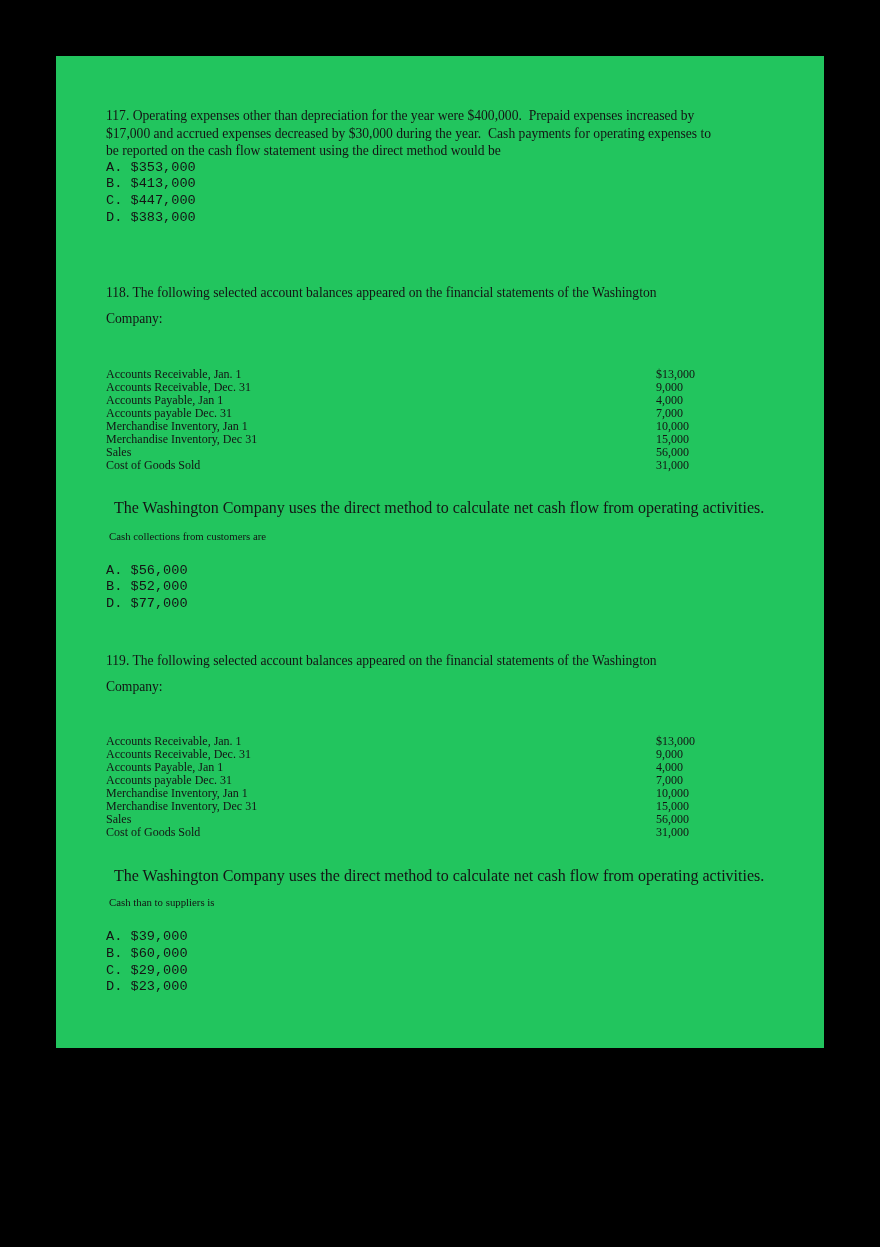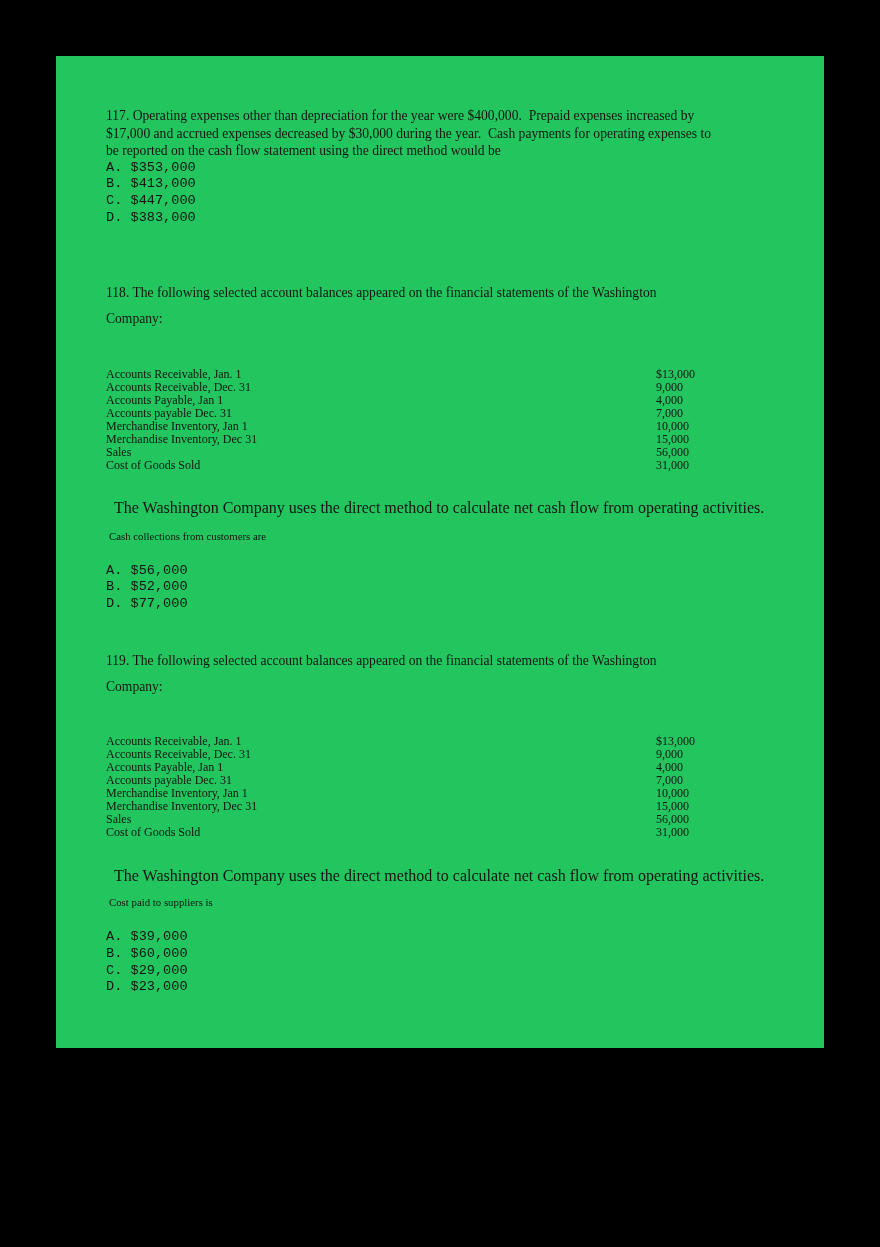--- a/index.html
+++ b/index.html
@@ -159,21 +159,21 @@
 
           <div class="acct-row">
             <span class="acct-label">Sales</span><span class="acct-value">56,000</span>
           </div>
 
           <div class="acct-row">
             <span class="acct-label">Cost of Goods Sold</span><span class="acct-value">31,000</span>
           </div>
         </div>
       <div class="note mt-note119">The Washington Company uses the direct method to calculate net cash flow from operating activities.</div>
-      <div class="prompt mt-prompt119">Cost paid to suppliers is</div>
+      <div class="prompt mt-prompt119">Cash than to suppliers is</div>
       <div class="options mt-opts">
 
       <div>A. $39,000</div>
           <div>B. $60,000</div>
           <div>C. $29,000</div>
           <div>D. $23,000</div>
         </div>
     </div>
 
   </div>

